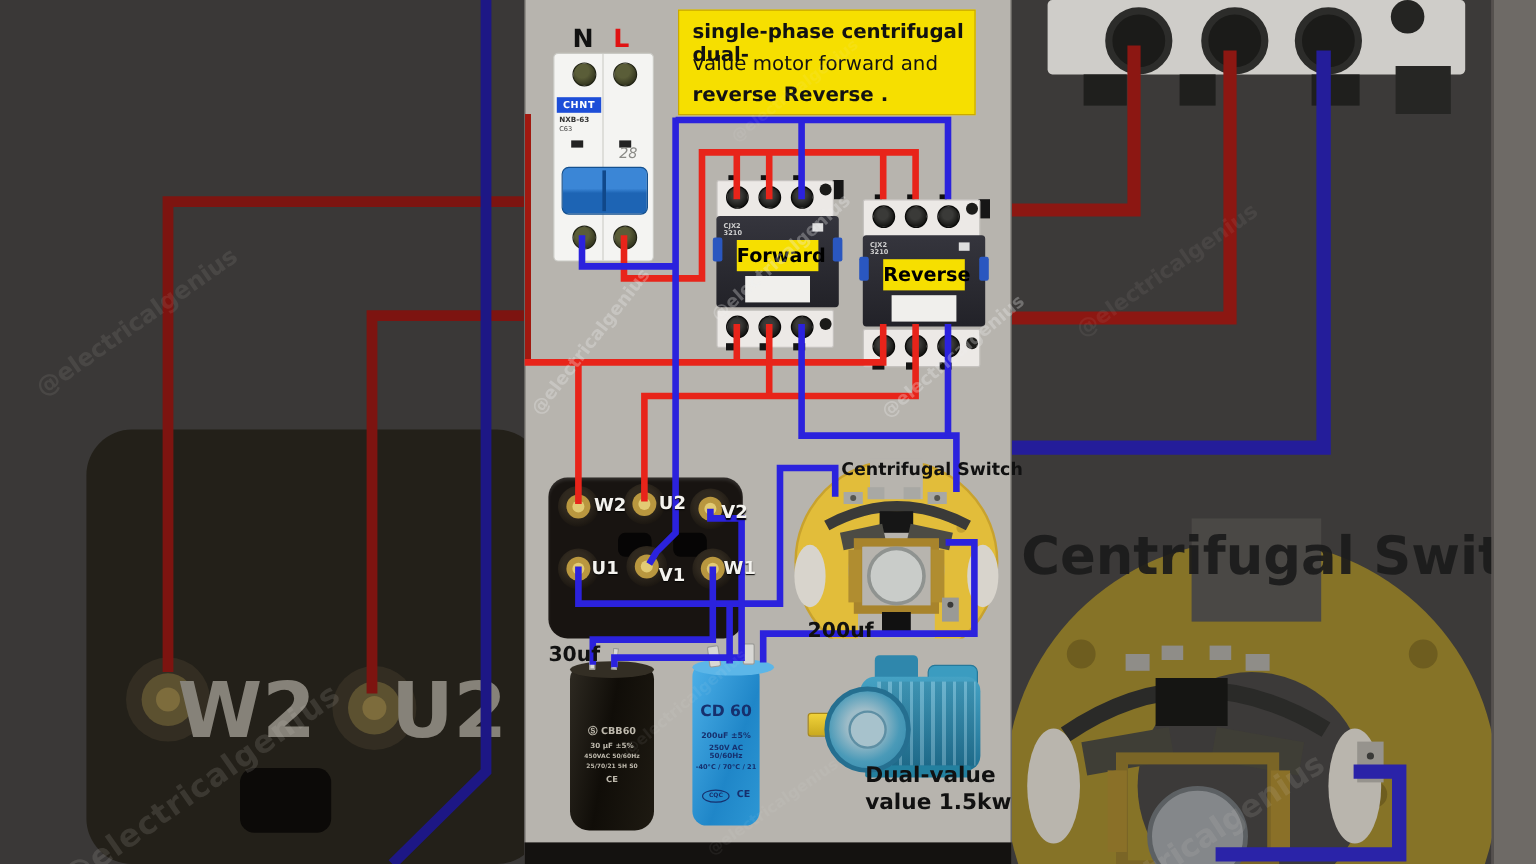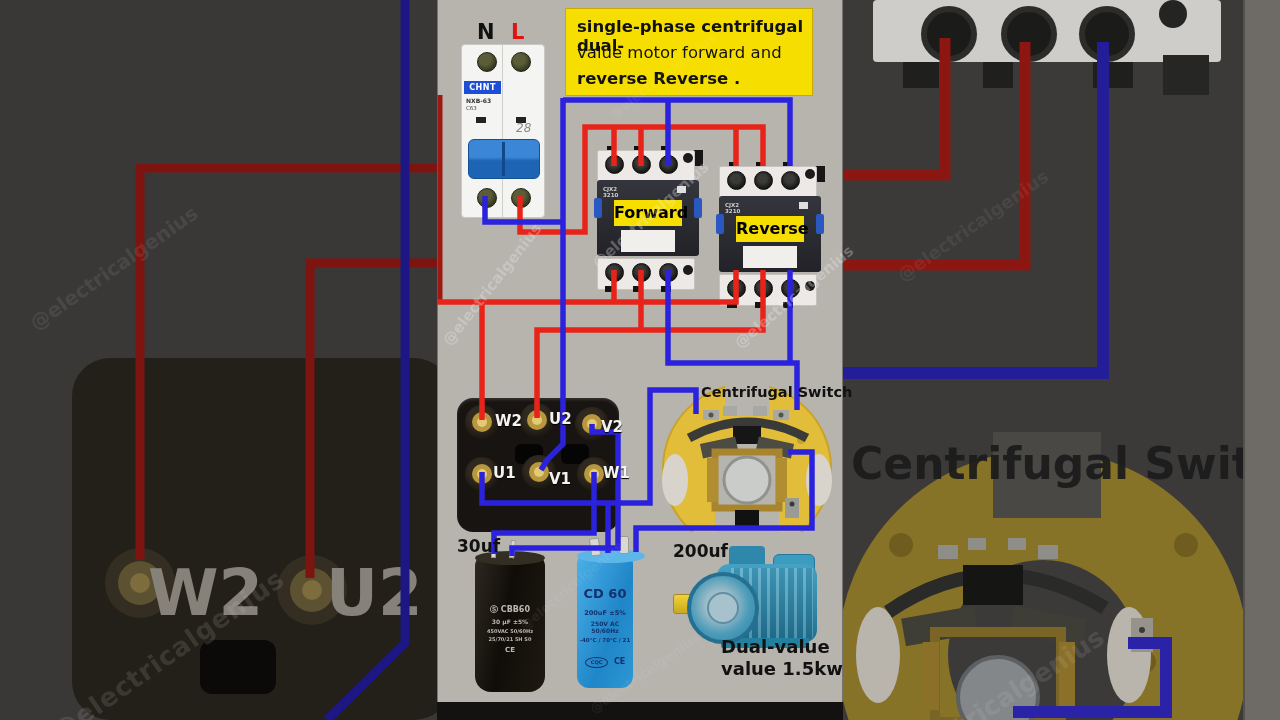--- a/index.html
+++ b/index.html
@@ -308,21 +308,21 @@
         <ellipse cx="20" cy="100" rx="13" ry="26" fill="#d8d4cc"></ellipse>
         <ellipse cx="164" cy="100" rx="13" ry="26" fill="#d8d4cc"></ellipse>
         <rect x="80" y="130" width="24" height="16" fill="#111"></rect>
         <rect x="130" y="118" width="14" height="20" fill="#9a9a96"></rect>
         <circle cx="137" cy="124" r="2.5" fill="#3a3a38"></circle>
       </svg>
     </div>
     <div class="lbl" style="left:264px;top:384px;font-size:14.5px;">Centrifugal Switch</div>
 
     <div class="lbl" style="left:20px;top:536px;font-size:17px;">30uf</div>
-    <div class="lbl" style="left:193px;top:541px;font-size:17px;padding-left:43px;">200uf</div>
+    <div class="lbl" style="left:193px;top:516px;font-size:17px;padding-left:43px;">200uf</div>
 
     <div class="pin-metal" style="left:54px;top:542px;width:3px;height:14px;"></div>
     <div class="pin-metal" style="left:73px;top:540px;width:3px;height:16px;transform:rotate(6deg);"></div>
     <div id="cap30">
       <div class="top"></div>
       <div class="capline" style="margin-top:50px;font-size:8px;"><span>Ⓢ</span> <span>CBB60</span></div>
       <div class="capline" style="font-size:6px;margin-top:3px;">30 μF ±5%</div>
       <div class="capline" style="font-size:5px;margin-top:3px;">450VAC 50/60Hz</div>
       <div class="capline" style="font-size:5px;margin-top:2px;">25/70/21 5H S0</div>
       <div class="capline" style="font-size:7px;margin-top:4px;">CE</div>

